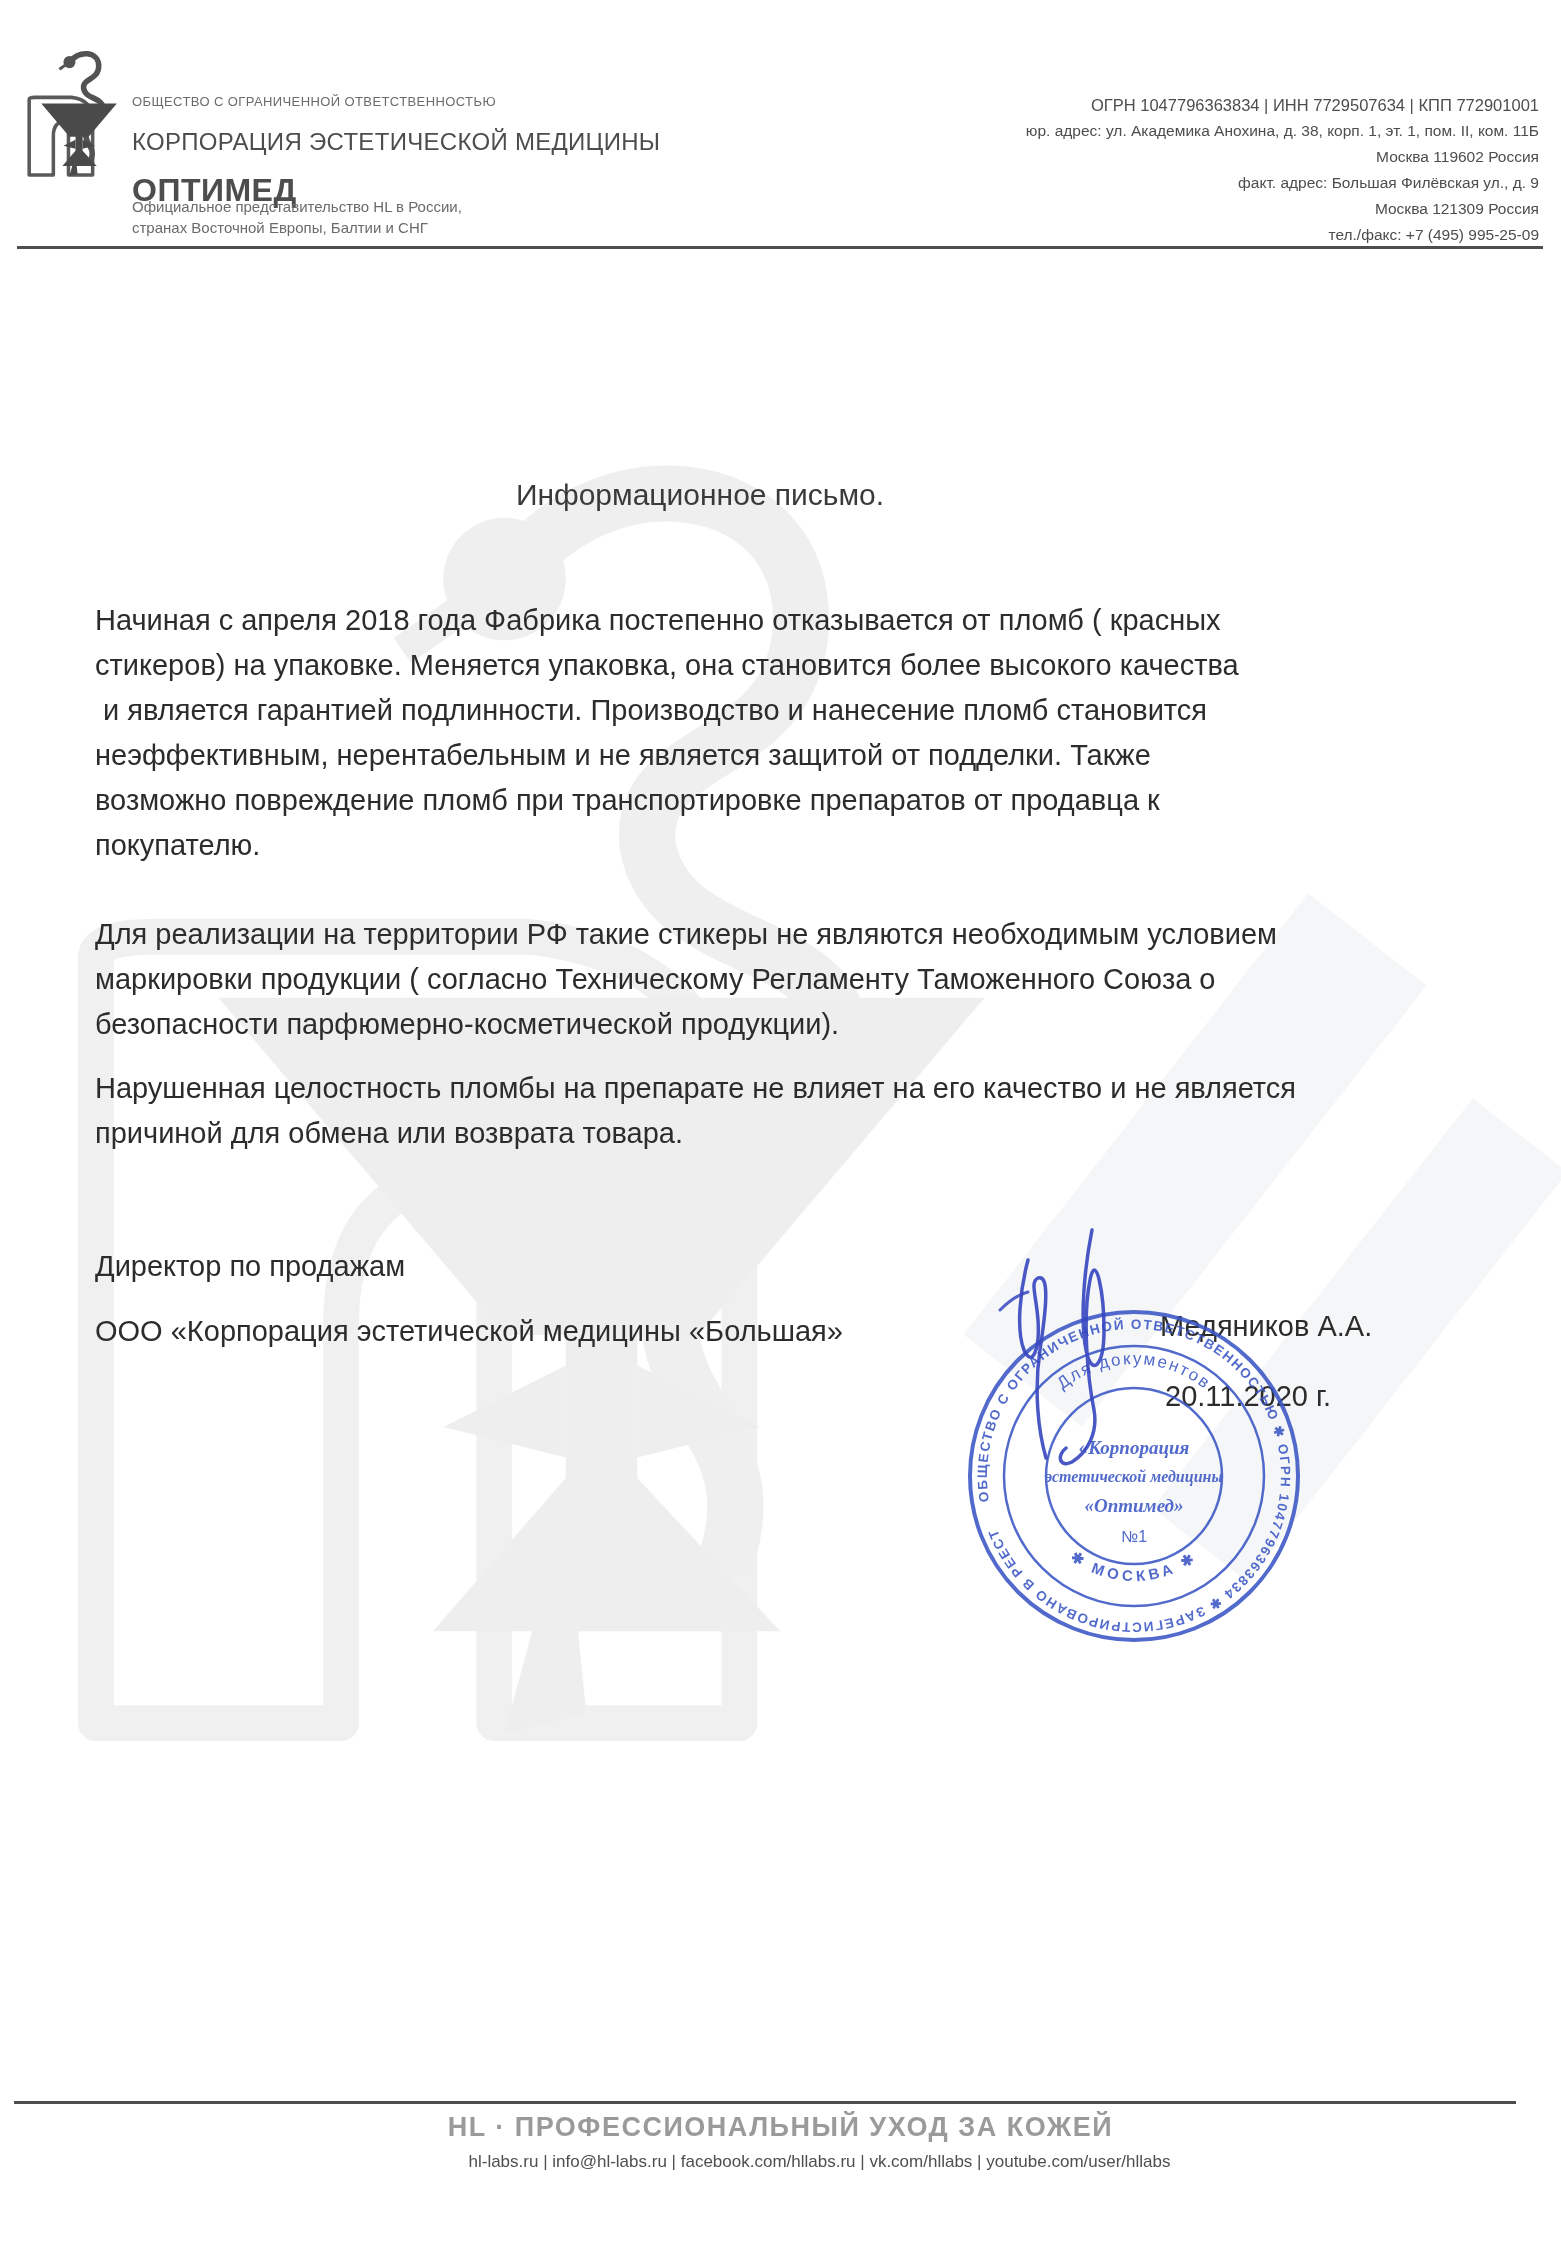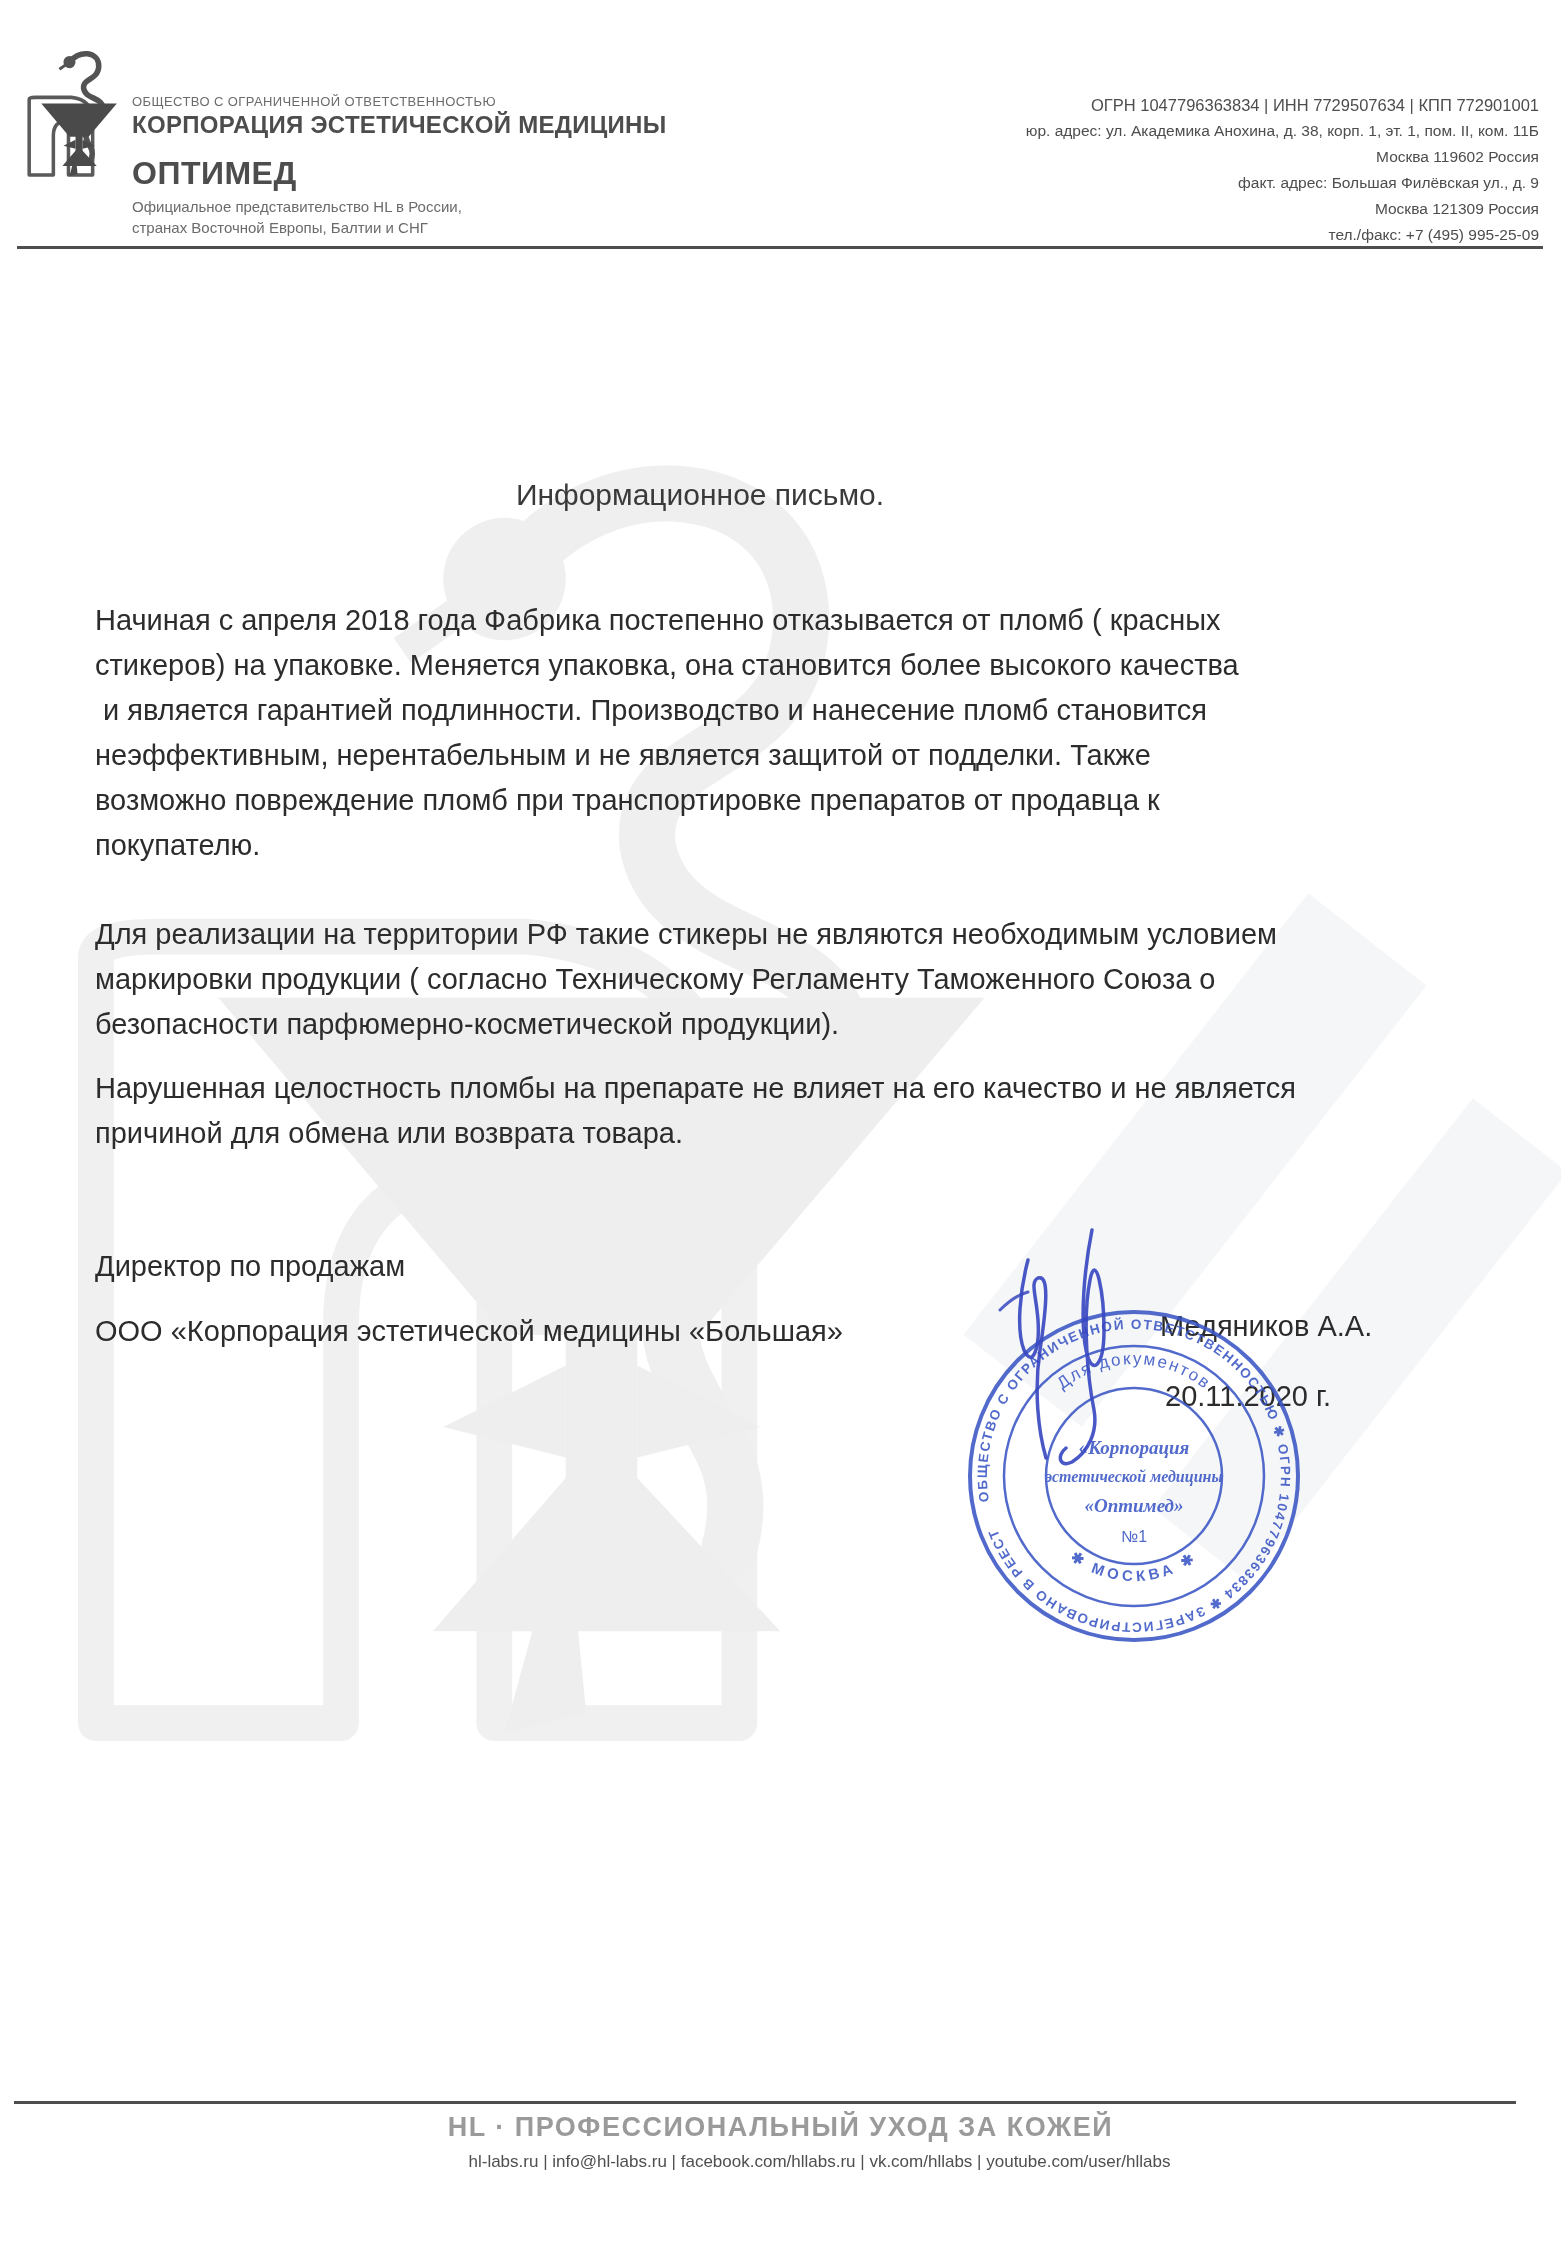--- a/index.html
+++ b/index.html
@@ -9,21 +9,21 @@
     margin:0 auto;
     background:#ffffff;
     overflow:hidden;
     font-family:"Liberation Sans", sans-serif;
     color:#262626;
   }
   
   .logo{position:absolute;left:25px;top:47px;width:94px;height:133px;}
   .org-block{position:absolute;left:132px;top:94px;}
   .org-type{font-size:13px;color:#6b6b6b;letter-spacing:.4px;}
-  .org-name{font-size:24px;color:#4d4d4d;margin-top:2px;letter-spacing:.3px;font-weight:bold;}
+  .org-name{font-size:24px;color:#4d4d4d;margin-top:19px;letter-spacing:.3px;}
   .org-brand{font-size:32px;color:#4d4d4d;font-weight:bold;margin-top:16px;letter-spacing:.5px;}
   .rep-block{position:absolute;left:132px;top:196px;font-size:15px;color:#6b6b6b;line-height:21px;}
   .req-block{position:absolute;right:22px;top:92px;text-align:right;font-size:15.5px;color:#4d4d4d;line-height:26px;}
   .req-block .reg-line{font-size:16.5px;}
   .rule-top{position:absolute;left:17px;right:18px;top:246px;height:3px;background:#4e4e4e;}
   .rule-bottom{position:absolute;left:14px;right:45px;top:2101px;height:3px;background:#4e4e4e;}
   
   .watermark{position:absolute;left:55px;top:420px;width:950px;height:1360px;opacity:.085;}
   .wm-band{position:absolute;background:#aeb4ba;opacity:.12;}
   .wm-band1{left:1120px;top:880px;width:150px;height:560px;transform:rotate(38deg);}

